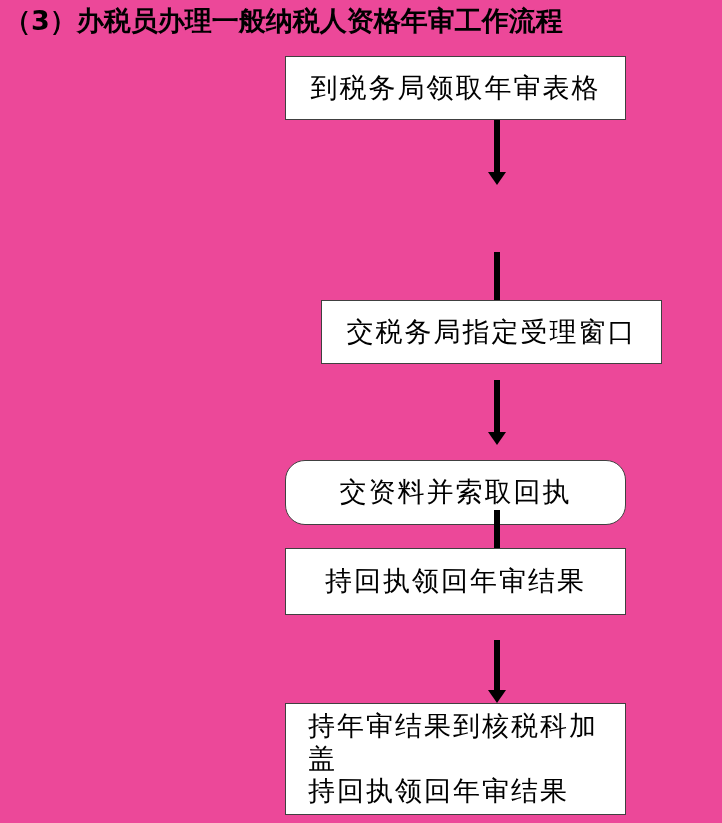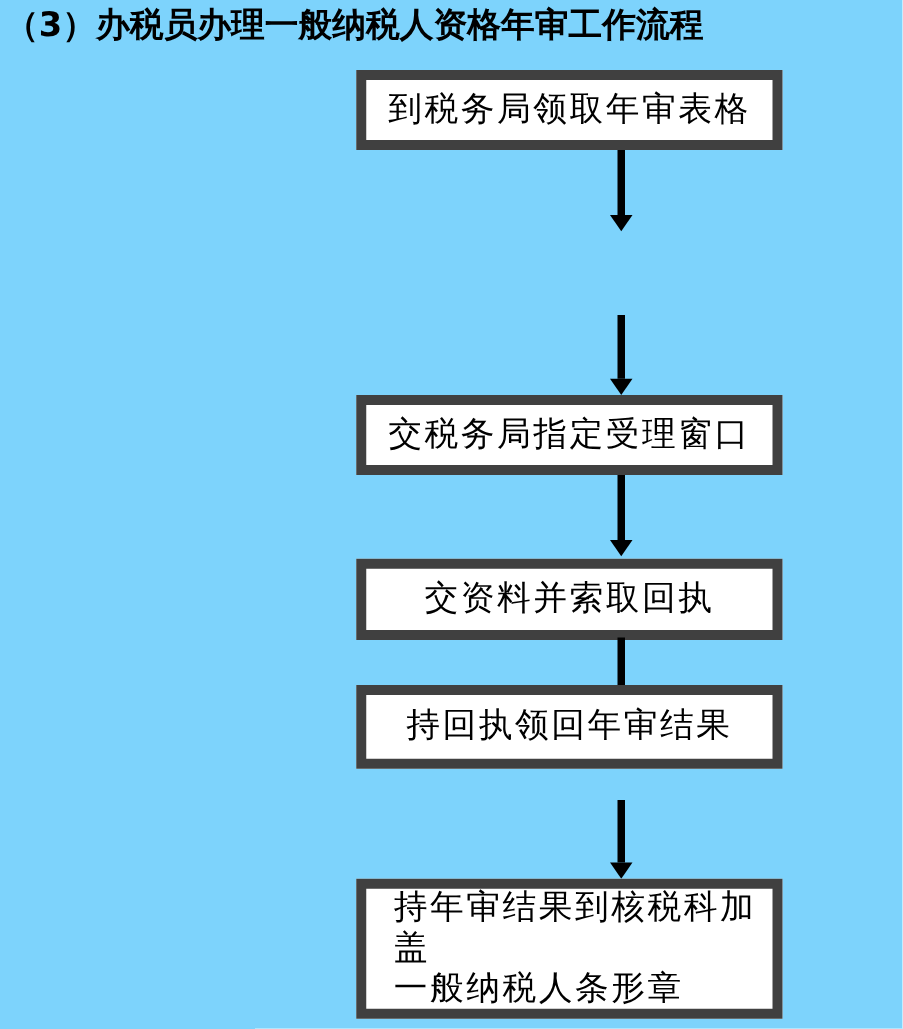--- a/index.html
+++ b/index.html
@@ -13,21 +13,21 @@
     position: relative;
     overflow: hidden;
     font-family: "DejaVu Sans", sans-serif;
     color: #000000;
   }
 
   #page {
     position: relative;
     width: 722px;
     height: 823px;
-    background: #7dd3fc;
+    background: #ec4899;
   }
 
   
   #chart-title {
     position: absolute;
     left: 4px;
     top: 2px;
     width: 712px;
     height: 40px;
     line-height: 38px;
@@ -46,21 +46,21 @@
     top: 0;
     width: 722px;
     height: 823px;
   }
 
   .node-box {
     position: absolute;
     left: 285px;
     width: 341px;
     box-sizing: border-box;
-    border: 8px solid #404040;
+    border: 1px solid #404040;
     background: #ffffff;
     display: flex;
     align-items: center;
     justify-content: center;
   }
 
   .node-label {
     font-family: "DejaVu Serif", "Liberation Serif", serif;
     font-size: 27px;
     line-height: 1.22;
@@ -109,40 +109,40 @@
       <span class="node-label">到税务局领取年审表格</span>
     </div>
 
     <div class="connector" style="top:120px; height:52px;"></div>
     <div class="arrowhead" style="top:172px;"></div>
 
 
     <div class="connector" style="top:252px; height:51px;"></div>
     <div class="arrowhead" style="top:303px;"></div>
 
-    <div class="node-box" style="top:316px; height:64px;">
+    <div class="node-box" style="top:300px; height:64px;margin-left:36px;">
       <span class="node-label">交税务局指定受理窗口</span>
     </div>
 
     <div class="connector" style="top:380px; height:52px;"></div>
     <div class="arrowhead" style="top:432px;"></div>
 
-    <div class="node-box" style="top:447px; height:65px;">
+    <div class="node-box" style="top:460px; height:65px;border-radius:20px;">
       <span class="node-label">交资料并索取回执</span>
     </div>
 
     <div class="connector" style="top:510px; height:50px;"></div>
     <div class="arrowhead" style="top:560px;"></div>
 
     <div class="node-box" style="top:548px; height:67px;">
       <span class="node-label">持回执领回年审结果</span>
     </div>
 
     <div class="connector" style="top:640px; height:50px;"></div>
     <div class="arrowhead" style="top:690px;"></div>
 
     <div class="node-box multiline" style="top:703px; height:112px;">
       <span class="node-label">持年审结果到核税科加盖
-一般纳税人条形章</span>
+持回执领回年审结果</span>
     </div>
 
   </div>
 </div>
 
 </body></html>

